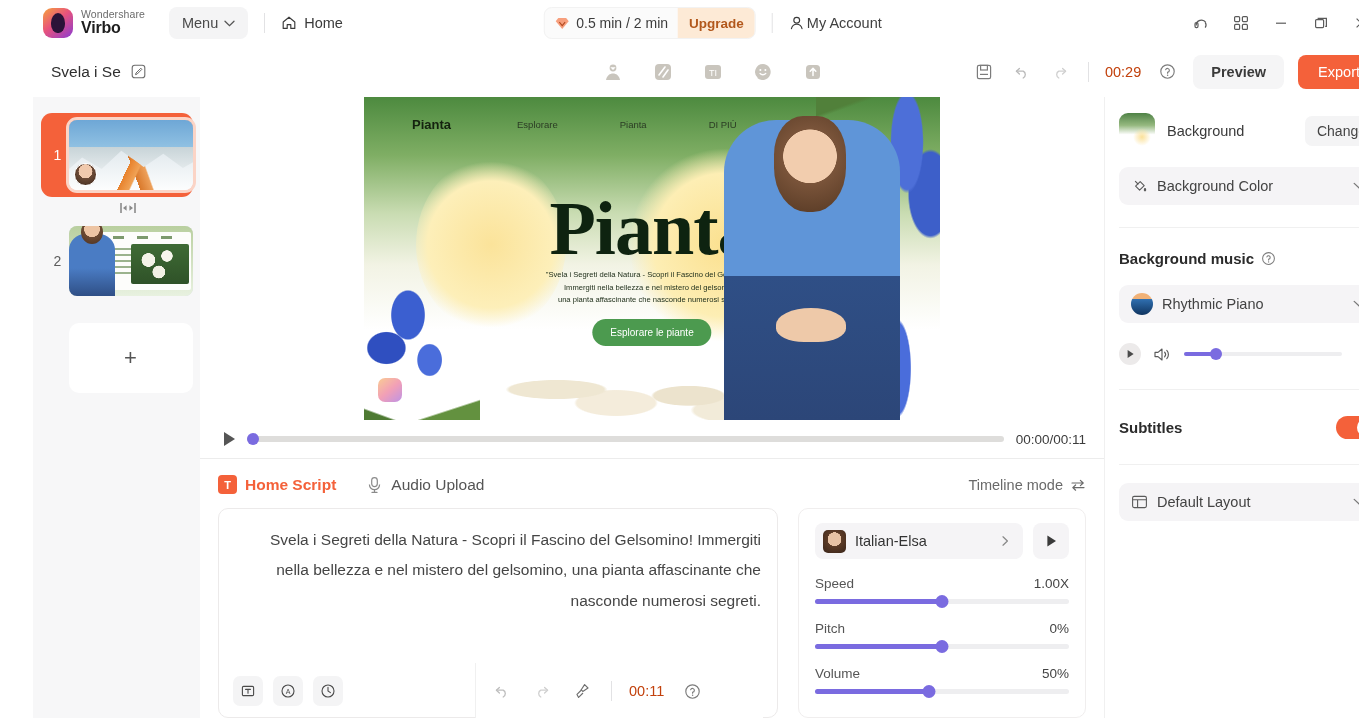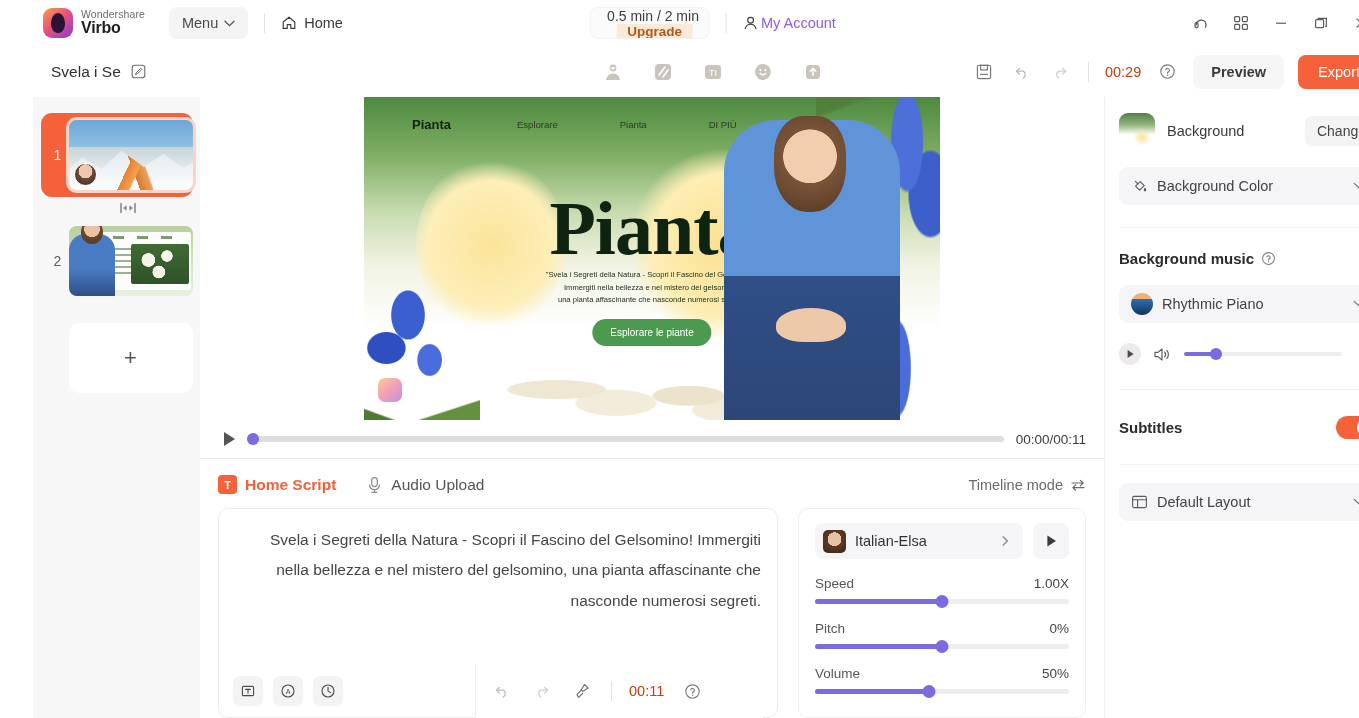--- a/index.html
+++ b/index.html
@@ -38,28 +38,28 @@
   }
   .vdiv { width: 1px; height: 20px; background: #e2e2e4; margin: 0 16px; }
   .home-btn { display: flex; align-items: center; gap: 7px; font-size: 14.5px; color: #3a3a3a; cursor: pointer; }
 
   .tb-center {
     position: absolute; left: 50%; transform: translateX(-50%);
     display: flex; align-items: center;
   }
   .credits {
     height: 32px; display: flex; align-items: center; border-radius: 8px;
-    background: #fbfbfb; padding-left: 10px; overflow: hidden; border: 1px solid #f2f2f2; flex-direction: column;
+    background: #fbfbfb; padding-left: 10px; overflow: hidden; border: 1px solid #f2f2f2;
   }
   .credits-text { font-size: 14px; color: #3c3c3c; margin: 0 10px 0 7px; white-space: nowrap; }
   .upgrade {
     height: 32px; display: flex; align-items: center; padding: 0 11px;
     background: #fdead6; color: #b2581c; font-weight: bold; font-size: 13.5px; cursor: pointer;
   }
-  .account { display: flex; align-items: center; gap: 2px; font-size: 14.5px; color: #8b5cf6; cursor: pointer; }
+  .account { display: flex; align-items: center; gap: 2px; font-size: 14.5px; color: #404040; cursor: pointer; }
 
   .tb-right { margin-left: auto; display: flex; align-items: center; gap: 2px; }
   .winbtn {
     width: 38px; height: 32px; display: flex; align-items: center; justify-content: center;
     border-radius: 6px; cursor: pointer; color: #5b5b5b;
   }
 
   
   .subbar {
     height: 51px; flex: 0 0 51px; display: flex; align-items: center;

